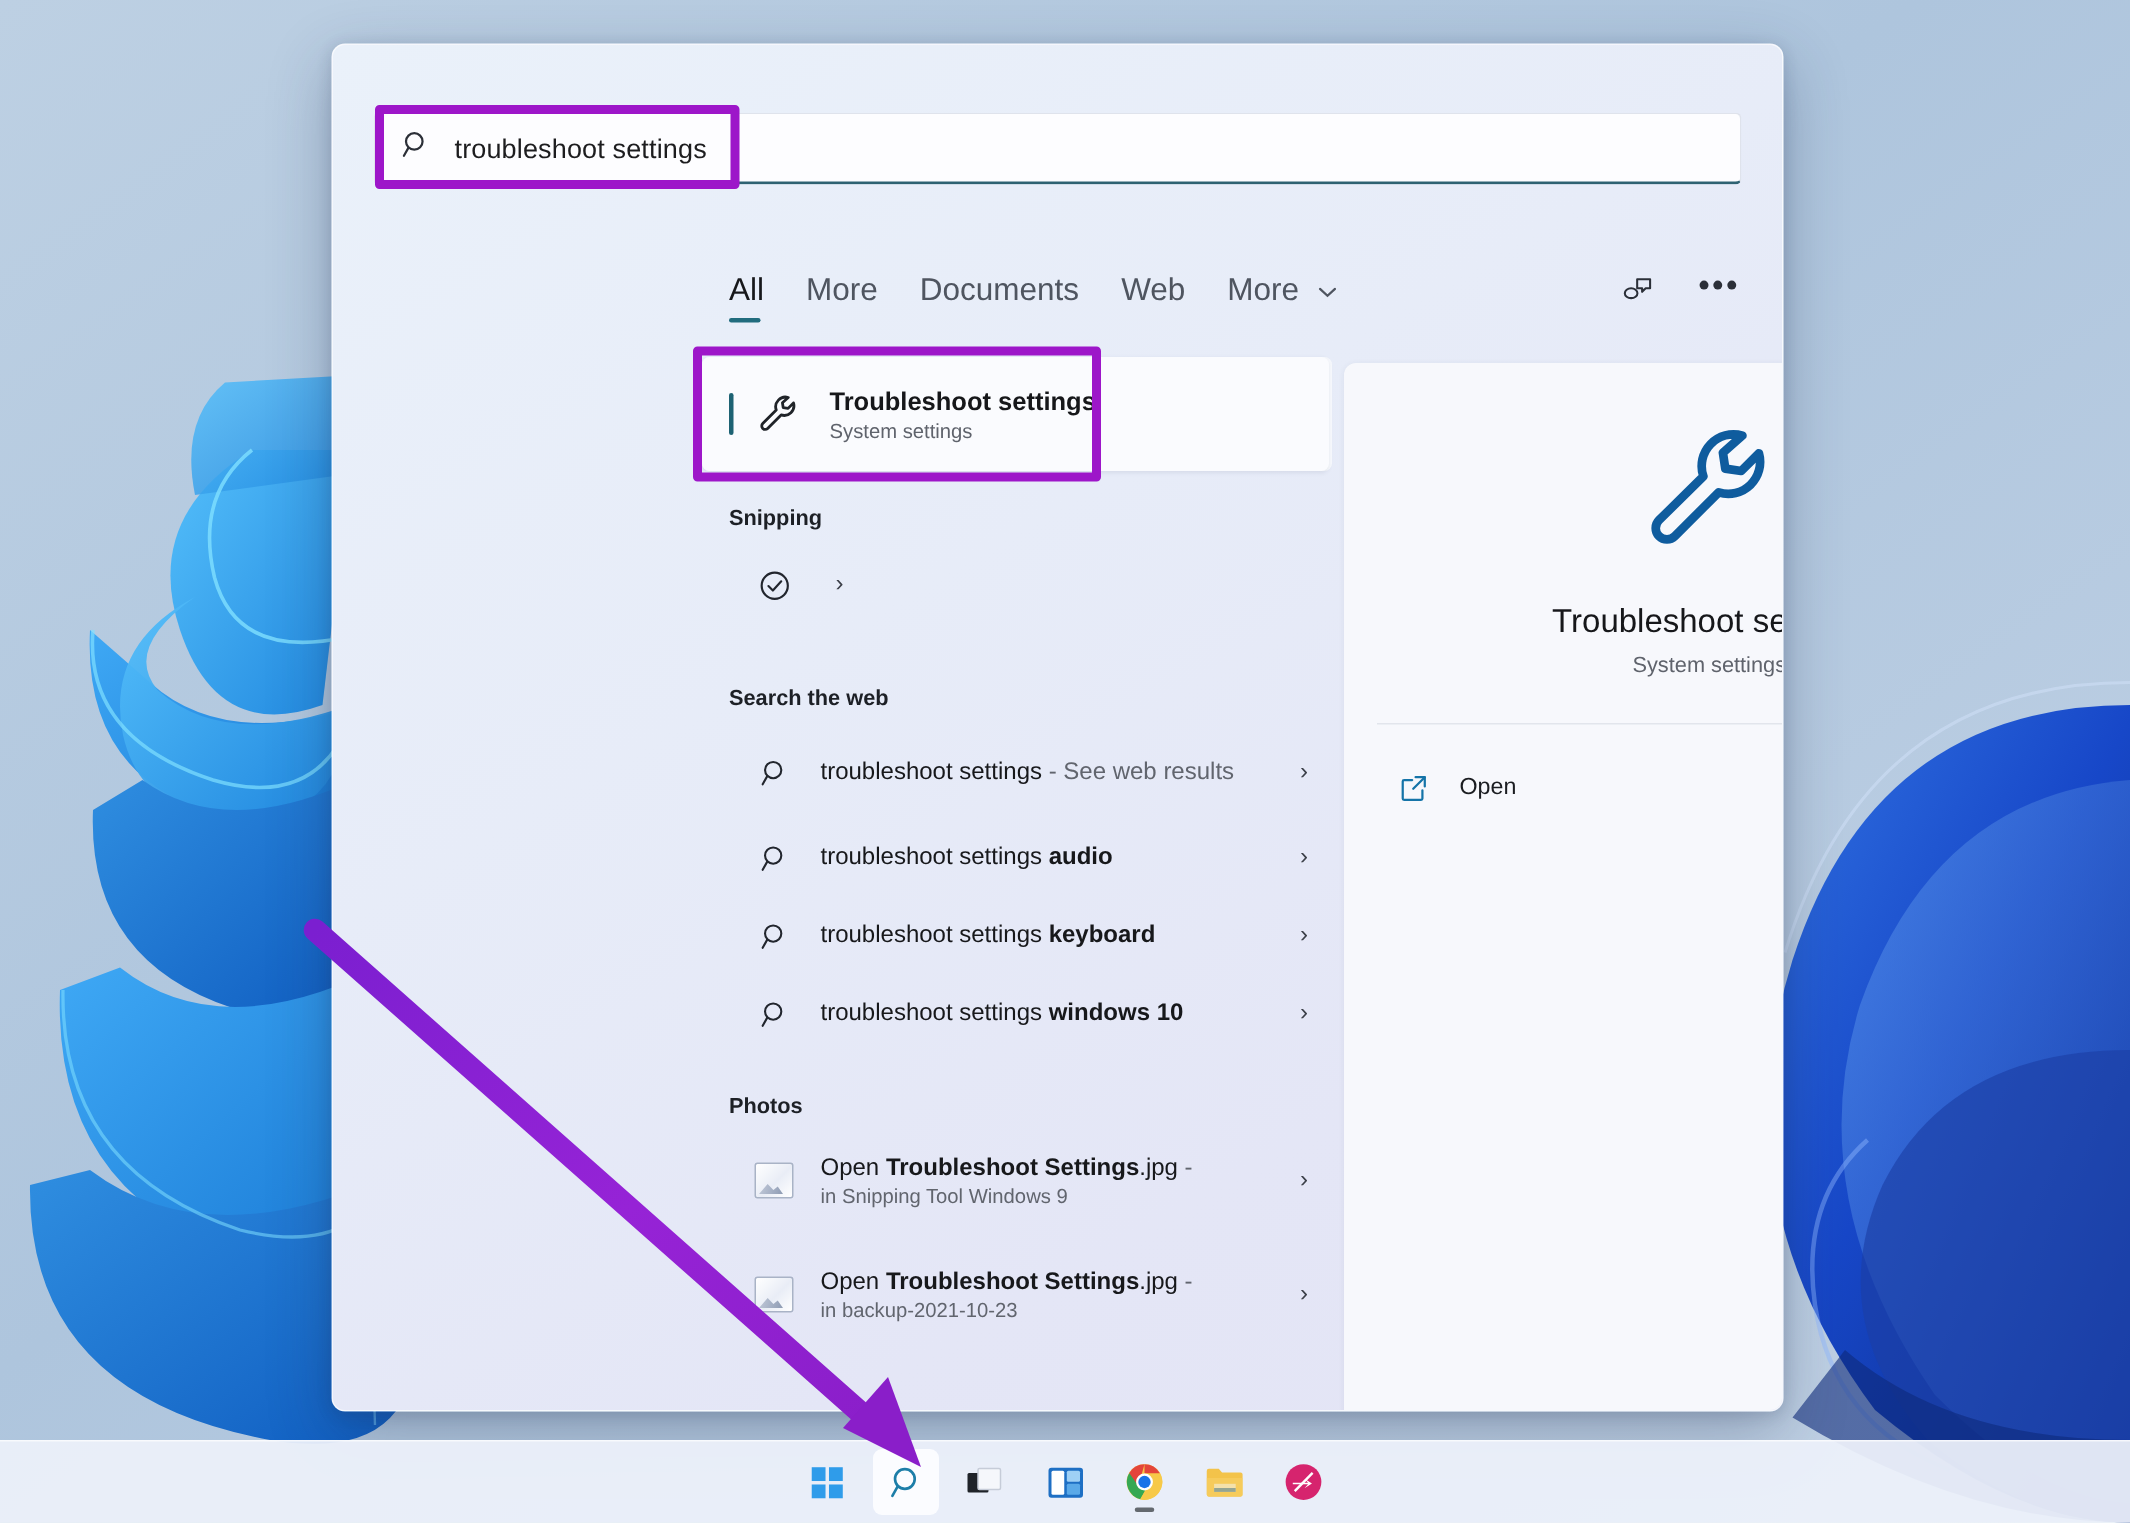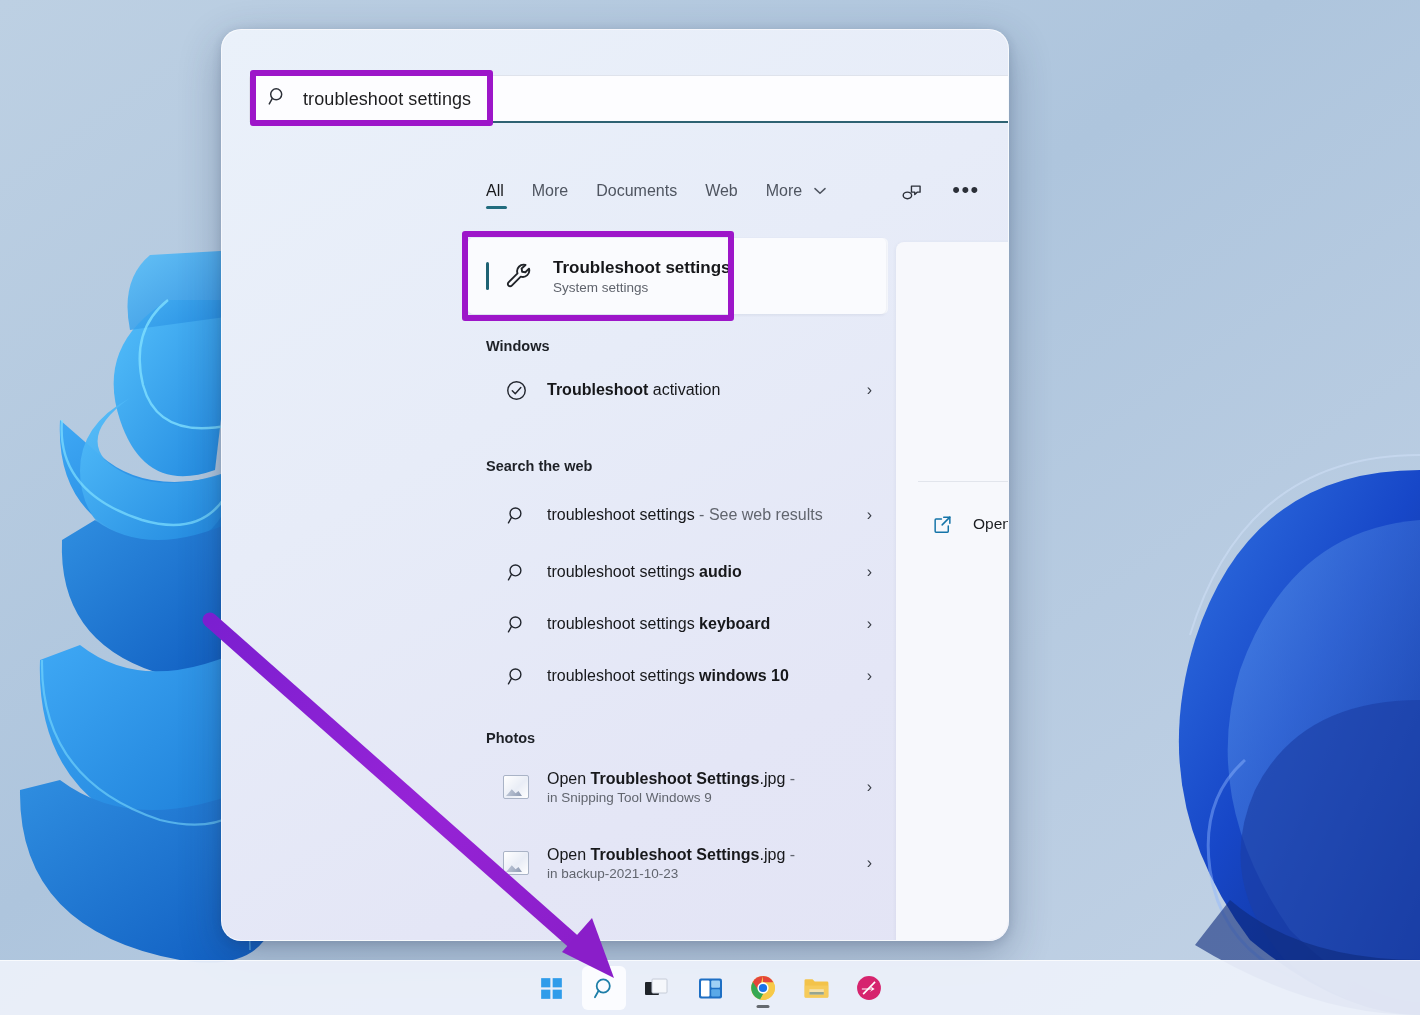--- a/index.html
+++ b/index.html
@@ -19,24 +19,24 @@
     background: linear-gradient(160deg, #b9cde2 0%, #adc4dc 35%, #bdd0e4 70%, #c6d6e8 100%);
     overflow: hidden;
   }
   #wallpaper { position: absolute; inset: 0; }
 
   
   #search-panel {
     position: absolute;
     left: 221px;
     top: 29px;
-    width: 788px;
+    width: 968px;
     height: 912px;
     background: linear-gradient(150deg, #eaf1fa 0%, #e7ecf8 40%, #e4e6f6 75%, #e3e4f5 100%);
-    border-radius: 20px;
+    border-radius: 9px;
     box-shadow: 0 14px 42px rgba(30,45,80,.30), 0 2px 10px rgba(30,45,80,.16);
     border: 1px solid rgba(255,255,255,.65);
     overflow: hidden;
   }
 
   
   #search-field-row {
     position: absolute;
     left: 27px; top: 45px;
     width: 912px; height: 48px;
@@ -73,21 +73,21 @@
   
   #tabs {
     position: absolute;
     left: 264px; top: 152px;
     display: flex;
     align-items: flex-start;
     gap: 28px;
   }
   .tab {
     position: relative;
-    font-size: 16px;
+    font-size: 21px;
     color: #4f5560;
     padding-bottom: 9px;
     white-space: nowrap;
     cursor: default;
   }
   .tab.active { color: #17181b; }
   .tab.active::after {
     content: "";
     position: absolute;
     left: 0; bottom: 0;
@@ -465,33 +465,28 @@
             </svg>
           </span>
           <span>
             <div class="bm-title">Troubleshoot settings</div>
             <div class="bm-sub">System settings</div>
           </span>
         </div>
         <div id="best-match-annotation" style="top:-7px;"></div>
       </div>
 
-      <div class="section-head" id="sec-settings">Windows</div>
+      <div class="section-head" id="sec-settings">Snipping</div>
 
       <div class="row">
         <span class="ricon">
           <svg width="23" height="23" viewBox="0 0 24 24" fill="none" stroke="#22262e" stroke-width="1.5">
             <circle cx="12" cy="12" r="9.1"></circle>
             <path d="M7.6 12.2 l3.1 3.1 5.8 -6.4" stroke-linecap="round" stroke-linejoin="round"></path>
           </svg>
-        </span>
-        <span class="rtext">
-          <div class="rtitle">
-            <b>Troubleshoot</b><span> activation</span>
-          </div>
         </span>
         <span class="chev">›</span>
       </div>
 
       <div class="section-head" id="sec-web">Search the web</div>
 
       <div class="row tall">
         <span class="ricon">
           <svg width="21" height="21" viewBox="0 0 24 24" fill="none" stroke="#22262e" stroke-width="1.6" stroke-linecap="round">
             <circle cx="10.8" cy="9.6" r="6.2"></circle>

